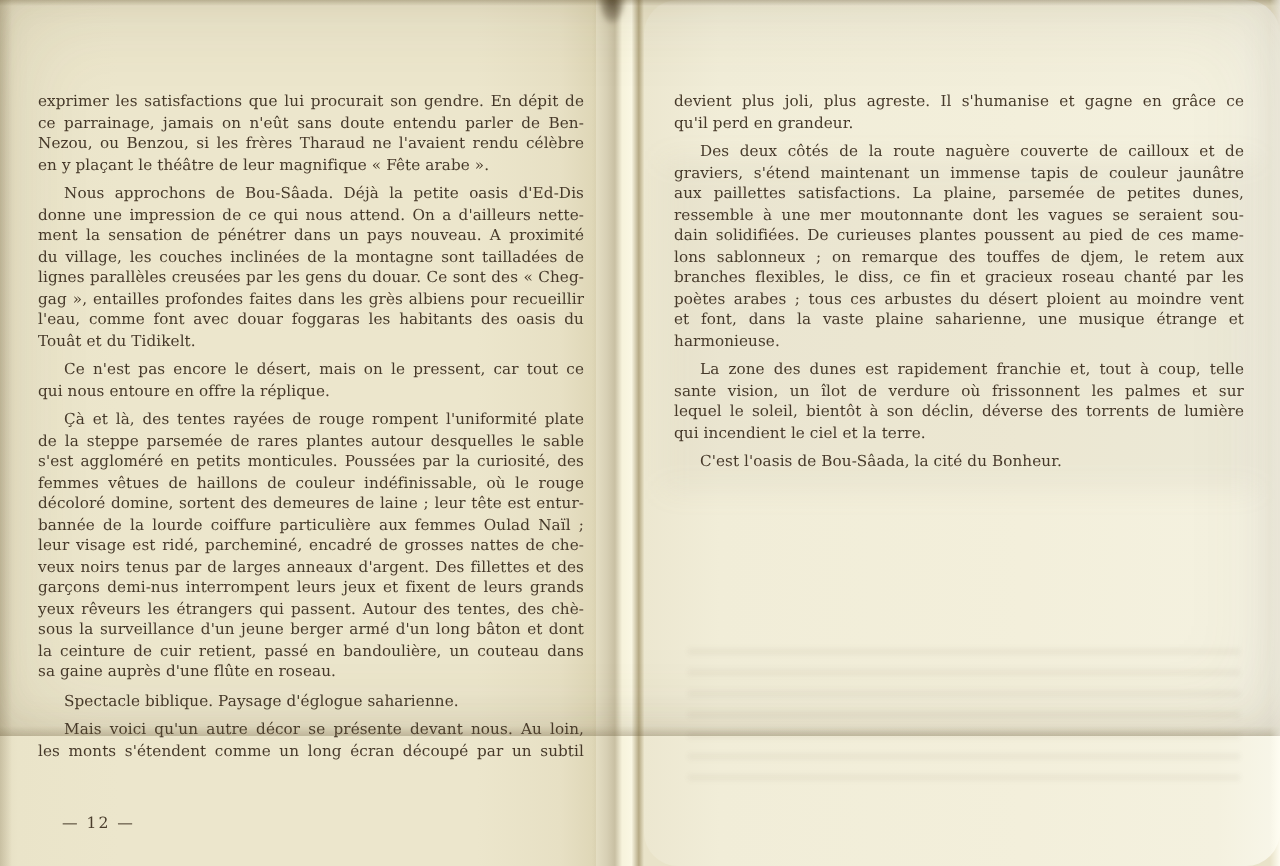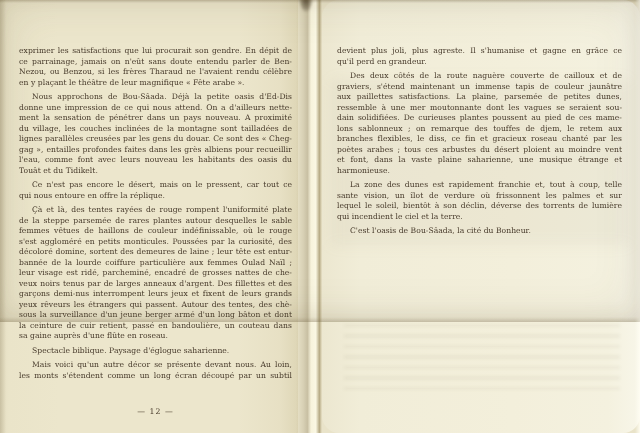--- a/index.html
+++ b/index.html
@@ -1,17 +1,17 @@
 <!DOCTYPE html>
 <html><head>
 <meta charset="utf-8">
 <style>
   html,body{margin:0;padding:0;}
   body{width:640px;height:433px;overflow:hidden;background:#e9e3c9;}
-  .photo{position:relative;width:640px;height:322px;font-family:"DejaVu Serif","Liberation Serif",serif;color:#46392a;}
+  .photo{position:relative;width:640px;height:368px;font-family:"DejaVu Serif","Liberation Serif",serif;color:#46392a;}
   .page{position:absolute;top:0;height:433px;}
   .page-left{left:0;width:298px;
     background:linear-gradient(90deg,#e4ddc1 0%,#eae4c9 3%,#ece6cc 20%,#ece6cc 80%,#e7e0c4 94%,#ded6b6 100%);}
   .page-right{left:322px;width:318px;
     background:linear-gradient(90deg,#ece7d0 0%,#f1edd8 12%,#f3efdb 60%,#f4f1df 90%,#f8f6e9 100%);border-radius:17px;}
   .gutter{position:absolute;top:0;left:296px;width:26px;height:433px;
     background:linear-gradient(90deg,
       rgba(125,110,75,0) 0%,
       rgba(125,110,75,0.16) 28%,
       rgba(125,110,75,0.30) 44%,
@@ -32,21 +32,21 @@
     background:linear-gradient(270deg,rgba(255,253,242,0.95),rgba(255,253,242,0));}
   .vignette{position:absolute;inset:0;pointer-events:none;
     box-shadow:inset 0 0 46px rgba(95,80,45,0.15), inset -2px -4px 18px rgba(95,80,45,0.10);}
   .textcol{position:absolute;font-size:7.6px;line-height:10.5px;letter-spacing:0.05px;}
   .textcol-left{left:19px;top:46px;width:273px;}
   .textcol-right{left:15px;top:46px;width:285px;}
   .para{margin:0 0 4px 0;padding:0;}
   .line{display:block;text-align:justify;text-align-last:justify;}
   .line.last{text-align-last:left;}
   .para.indent .line:first-child{text-indent:13px;}
-  .pagenum{position:absolute;left:19px;top:407px;width:273px;text-align:center;
+  .pagenum{position:absolute;left:31px;top:407px;width:273px;text-align:left;
     font-size:7.8px;letter-spacing:1px;color:#4a3d2c;}
   .right-shade{position:absolute;left:10px;top:80px;width:296px;height:165px;
     background:rgba(150,140,112,0.08);filter:blur(7px);}
   .showthrough{position:absolute;left:22px;top:324px;width:276px;height:72px;
     background:repeating-linear-gradient(180deg,
       rgba(120,106,76,0.12) 0px,rgba(120,106,76,0.12) 3.5px,
       rgba(120,106,76,0) 3.5px,rgba(120,106,76,0) 10.5px);
     filter:blur(1.4px);opacity:0.55;}
 </style>
 </head>
@@ -64,34 +64,34 @@
         <span class="line last">en y plaçant le théâtre de leur magnifique « Fête arabe ».</span>
       </p>
 
       <p class="para indent">
         <span class="line">Nous approchons de Bou-Sâada. Déjà la petite oasis d'Ed-Dis</span>
         <span class="line">donne une impression de ce qui nous attend. On a d'ailleurs nette-</span>
         <span class="line">ment la sensation de pénétrer dans un pays nouveau. A proximité</span>
         <span class="line">du village, les couches inclinées de la montagne sont tailladées de</span>
         <span class="line">lignes parallèles creusées par les gens du douar. Ce sont des « Cheg-</span>
         <span class="line">gag », entailles profondes faites dans les grès albiens pour recueillir</span>
-        <span class="line">l'eau, comme font avec leurs nouveau les habitants des oasis du</span>
+        <span class="line">l'eau, comme font avec douar foggaras les habitants des oasis du</span>
         <span class="line last">Touât et du Tidikelt.</span>
       </p>
 
       <p class="para indent">
         <span class="line">Ce n'est pas encore le désert, mais on le pressent, car tout ce</span>
         <span class="line last">qui nous entoure en offre la réplique.</span>
       </p>
 
       <p class="para indent">
         <span class="line">Çà et là, des tentes rayées de rouge rompent l'uniformité plate</span>
         <span class="line">de la steppe parsemée de rares plantes autour desquelles le sable</span>
+        <span class="line">s'est aggloméré en petits monticules. Poussées par la curiosité, des</span>
         <span class="line">femmes vêtues de haillons de couleur indéfinissable, où le rouge</span>
-        <span class="line">s'est aggloméré en petits monticules. Poussées par la curiosité, des</span>
         <span class="line">décoloré domine, sortent des demeures de laine ; leur tête est entur-</span>
         <span class="line">bannée de la lourde coiffure particulière aux femmes Oulad Naïl ;</span>
         <span class="line">leur visage est ridé, parcheminé, encadré de grosses nattes de che-</span>
         <span class="line">veux noirs tenus par de larges anneaux d'argent. Des fillettes et des</span>
         <span class="line">garçons demi-nus interrompent leurs jeux et fixent de leurs grands</span>
         <span class="line">yeux rêveurs les étrangers qui passent. Autour des tentes, des chè-</span>
         <span class="line">sous la surveillance d'un jeune berger armé d'un long bâton et dont</span>
         <span class="line">la ceinture de cuir retient, passé en bandoulière, un couteau dans</span>
         <span class="line last">sa gaine auprès d'une flûte en roseau.</span>
       </p>

